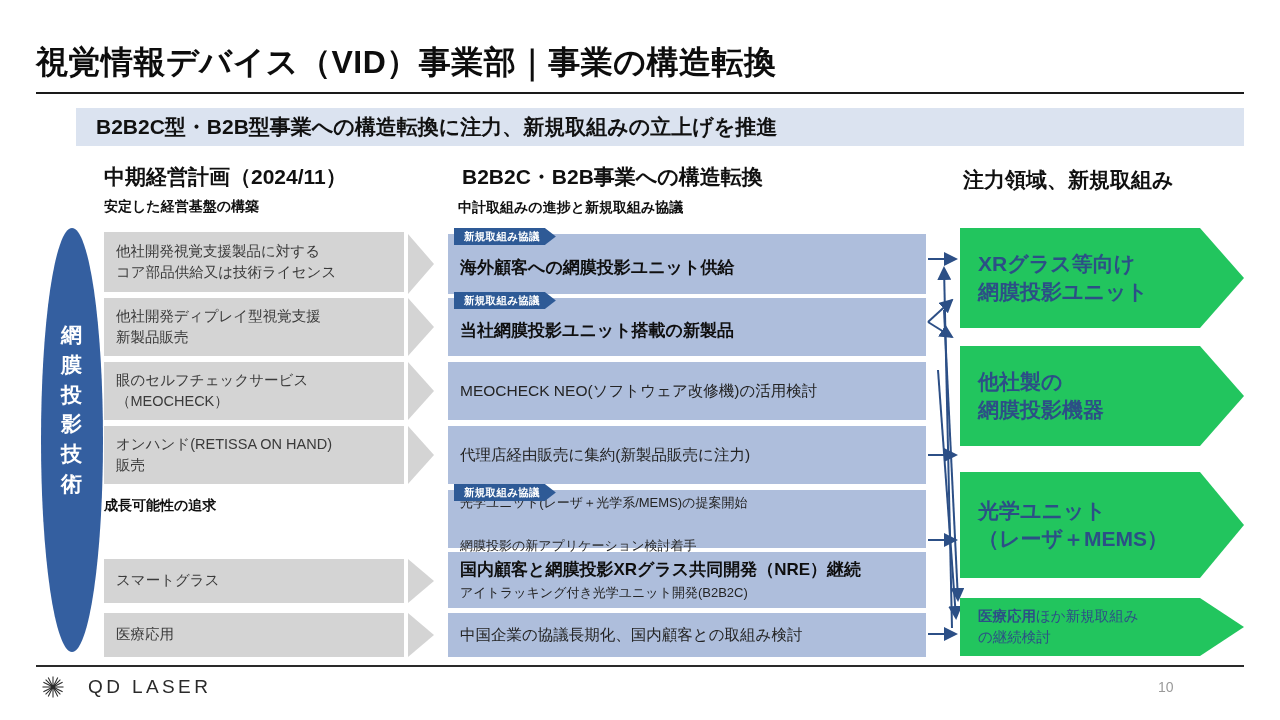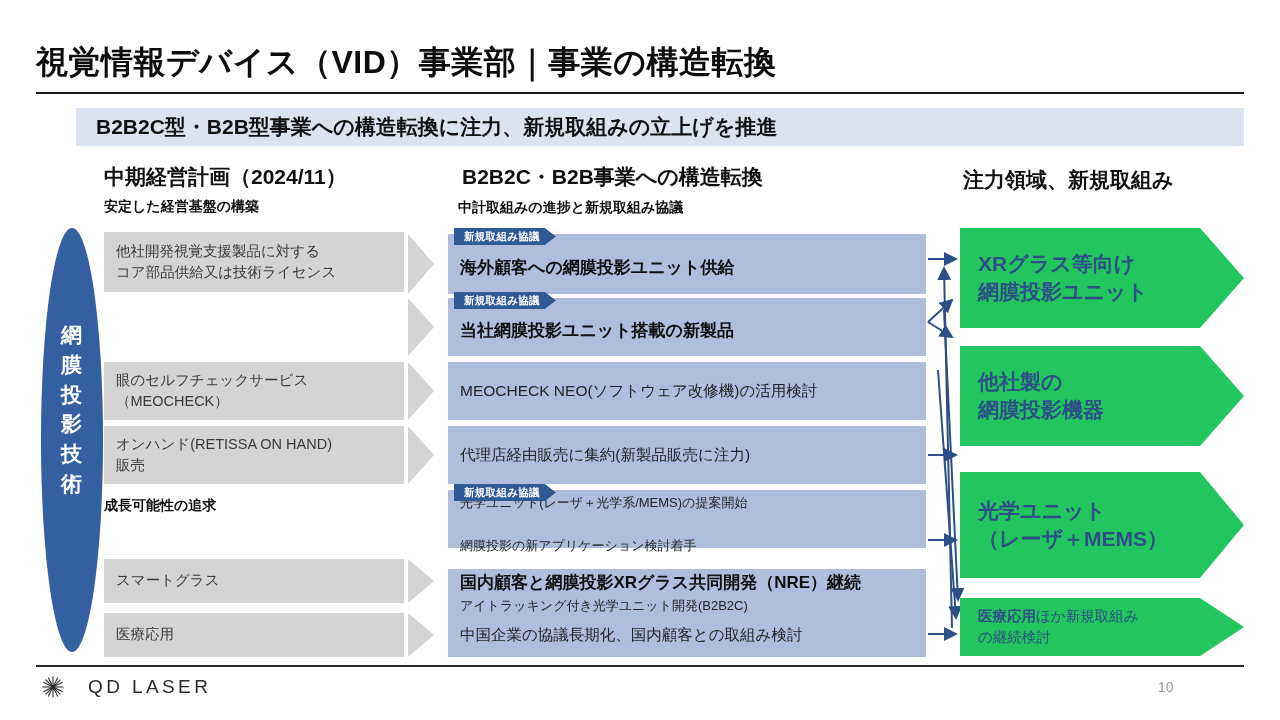--- a/index.html
+++ b/index.html
@@ -151,20 +151,24 @@
     <span>技</span>
     <span>術</span>
   </div>
 
   <div class="gray-box" style="top:232px;height:60px;">
     <div>他社開発視覚支援製品に対する</div>
     <div>コア部品供給又は技術ライセンス</div>
   </div>
   <div class="gray-arrow" style="top:234px;height:60px;"></div>
 
+  <div class="gray-box" style="top:298px;height:58px;">
+    <div>他社開発ディプレイ型視覚支援</div>
+    <div>新製品販売</div>
+  </div>
   <div class="gray-arrow" style="top:298px;height:58px;"></div>
 
   <div class="gray-box" style="top:362px;height:58px;">
     <div>眼のセルフチェックサービス</div>
     <div>（MEOCHECK）</div>
   </div>
   <div class="gray-arrow" style="top:362px;height:58px;"></div>
 
   <div class="gray-box" style="top:426px;height:58px;">
     <div>オンハンド(RETISSA ON HAND)</div>
@@ -199,21 +203,21 @@
   <div class="blue-box" style="top:426px;height:58px;">
     <div class="line bb-reg">代理店経由販売に集約(新製品販売に注力)</div>
   </div>
 
   <div class="blue-box" style="top:490px;height:58px;gap:24px;">
     <div class="line bb-reg bb-small" style="margin-top:10px;">光学ユニット(レーザ＋光学系/MEMS)の提案開始</div>
     <div class="line bb-reg bb-small">網膜投影の新アプリケーション検討着手</div>
   </div>
   <div class="badge" style="left:454px;top:484px;">新規取組み協議</div>
 
-  <div class="blue-box" style="top:552px;height:48px;margin-top:17px;">
+  <div class="blue-box" style="top:552px;height:56px;">
     <div class="line bb-bold">国内顧客と網膜投影XRグラス共同開発（NRE）継続</div>
     <div class="line bb-reg bb-small">アイトラッキング付き光学ユニット開発(B2B2C)</div>
   </div>
 
   <div class="blue-box" style="top:613px;height:44px;">
     <div class="line bb-reg">中国企業の協議長期化、国内顧客との取組み検討</div>
   </div>
 
   <svg id="connectors" viewBox="0 0 1280 720" xmlns="http://www.w3.org/2000/svg">
     <defs>

